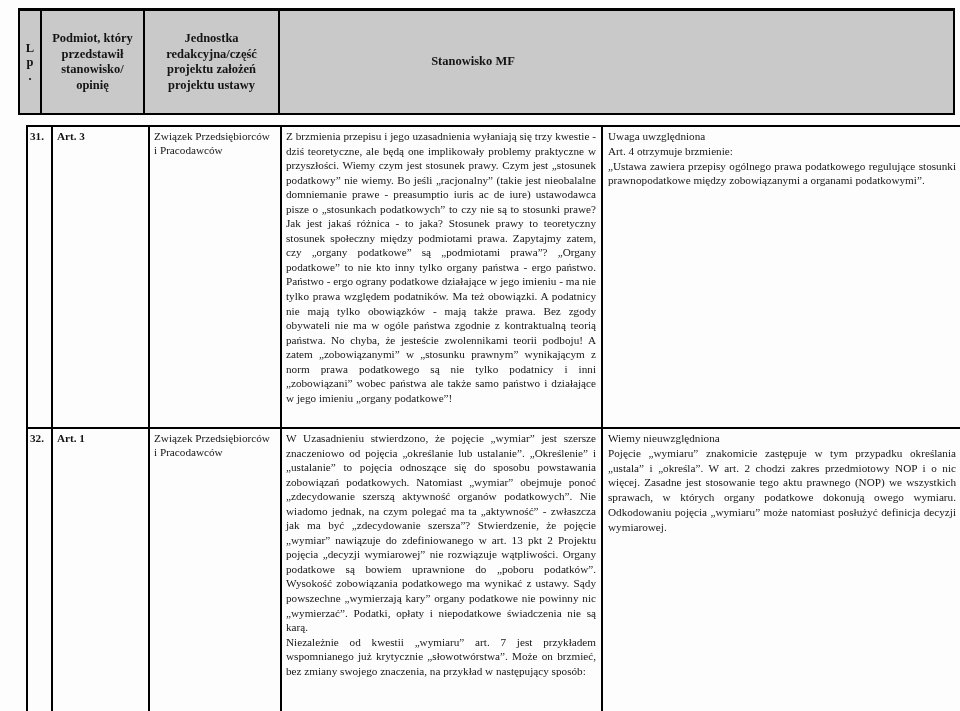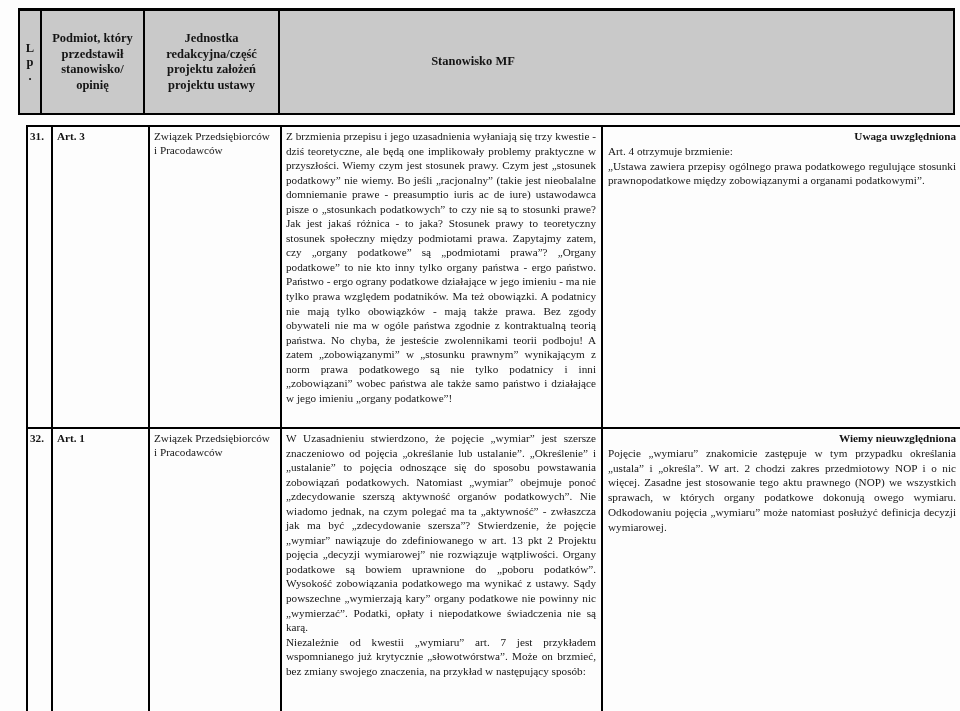--- a/index.html
+++ b/index.html
@@ -75,21 +75,21 @@
   }
   .cell:last-child { border-right: none; }
   .row-31 .cell { height: 300px; }
   .row-32 .cell { height: 296px; }
   .c-lp   { font-weight: bold; padding-left: 2px; padding-right: 1px; }
   .c-unit { font-weight: bold; }
   .c-entity { font-weight: normal; line-height: 14px; }
   .c-opinion { text-align: justify; line-height: 14.55px; }
   .c-opinion p { margin: 0; }
   .c-mf { text-align: justify; line-height: 14.8px; padding-left: 5px; }
-  .mf-title { font-weight: bold; text-align: right; }
+  .mf-title { font-weight: normal; text-align: left; }
   .mf-line  { text-align: left; }
   .mf-par   { text-align: justify; }
 </style>
 </head>
 <body>
 
 <div class="page">
 
   <div class="tbl-header">
     <div class="th th-lp">

